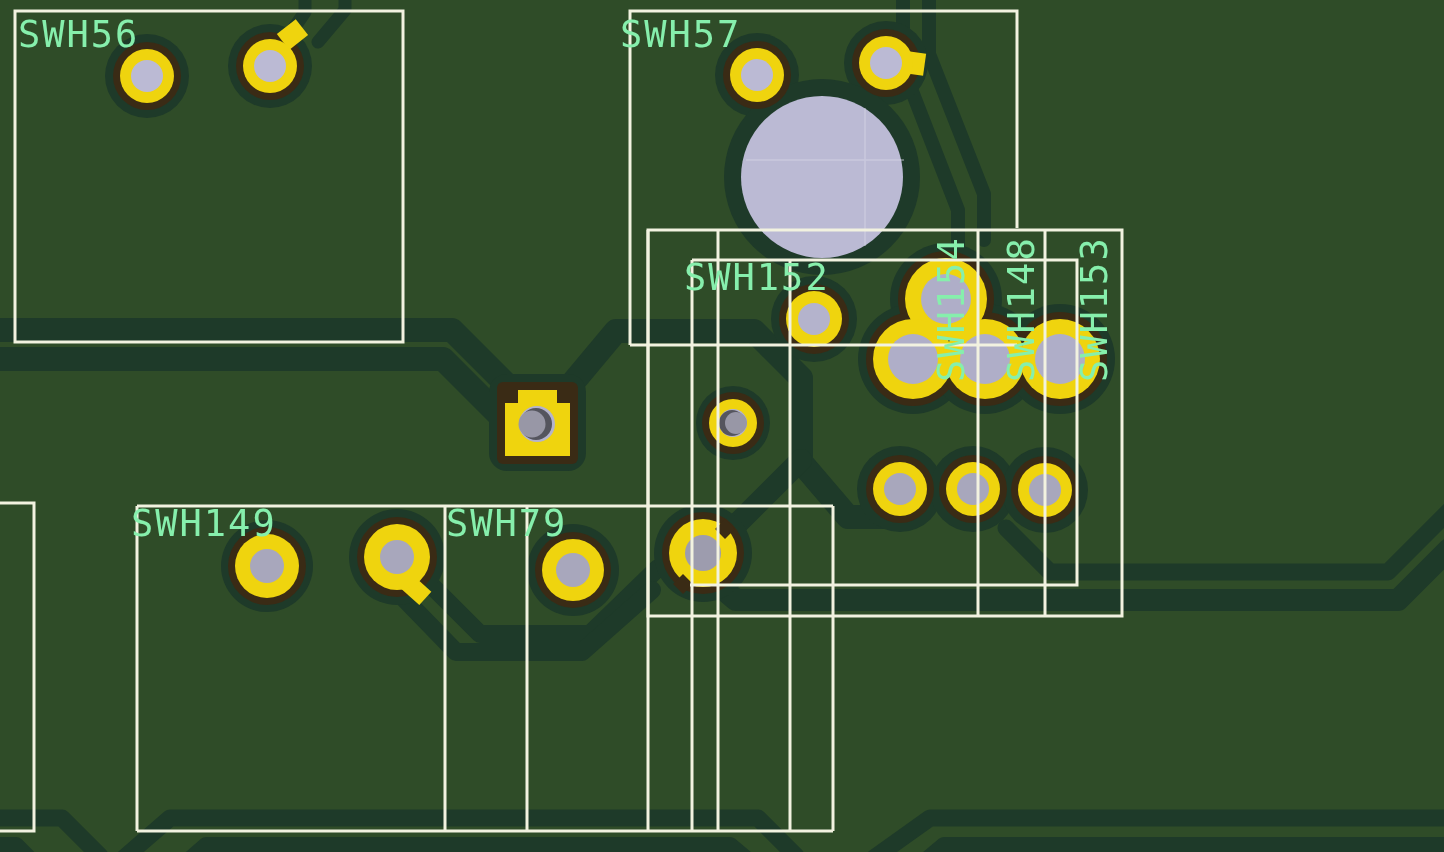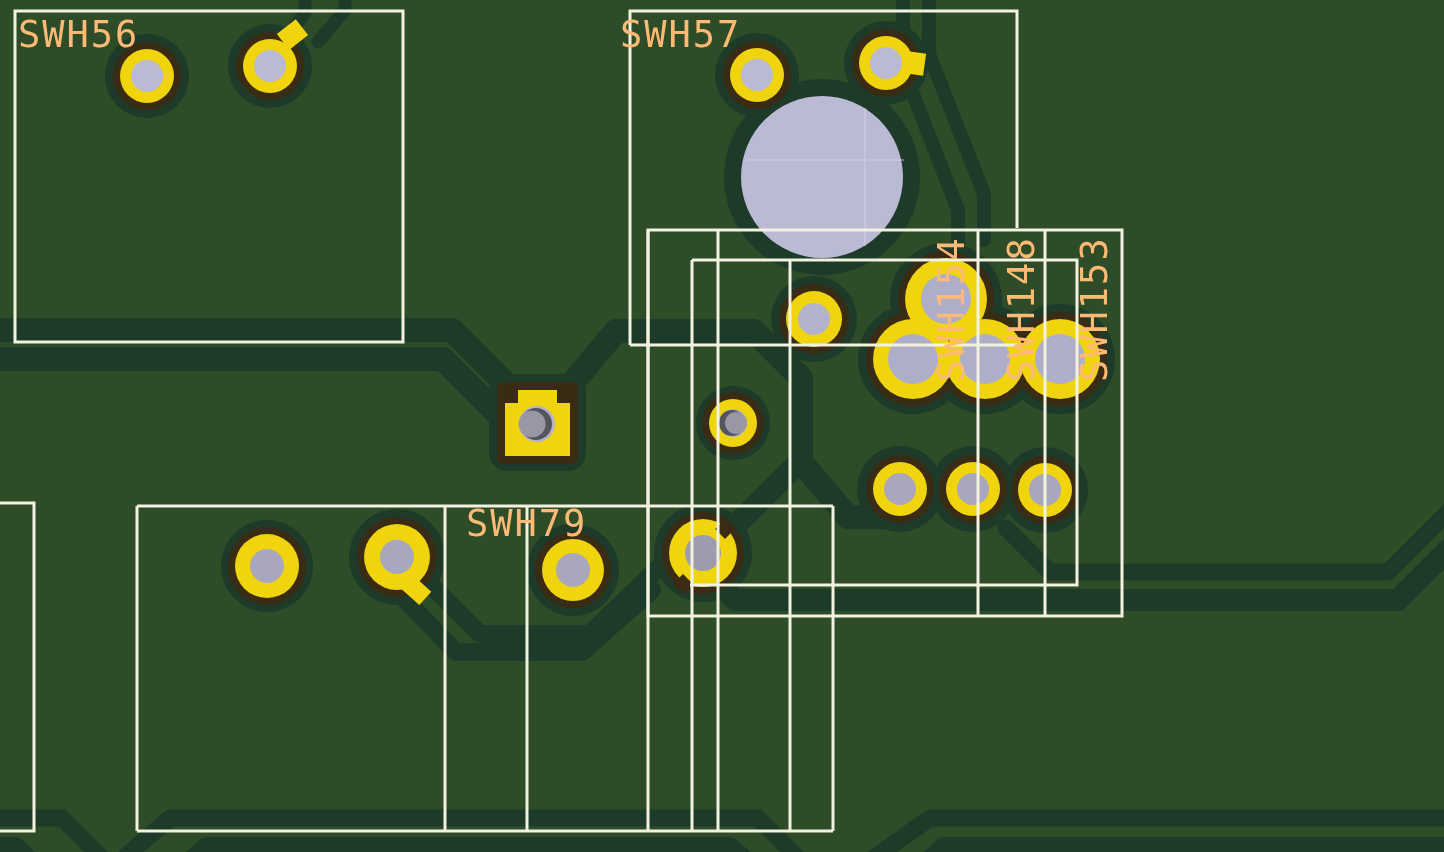--- a/index.html
+++ b/index.html
@@ -6,21 +6,21 @@
   .board{
     position:relative;
     width:1444px;height:852px;
     background:#2F4C28;
     overflow:hidden;
     font-family:"DejaVu Sans Mono","Liberation Mono",monospace;
   }
   .board svg{position:absolute;left:0;top:0;}
   .ref{
     position:absolute;
-    color:#fdba74;
+    color:#86efac;
     font-size:37px;
     line-height:40px;
     letter-spacing:2px;
     white-space:nowrap;
     user-select:none;
   }
   .ref.vert{width:0;height:0;}
   .ref.vert span{
     display:inline-block;
     transform:rotate(-90deg);
@@ -183,19 +183,21 @@
       <path d="M692 260 H1077 V585 H690"></path>
       <path d="M648 230 V830 M692 260 V830 M718 230 V830 M790 260 V830
                M978 230 V616 M1045 230 V616"></path>
       <path d="M137 506 H833 M137 506 V831 M445 506 V831 M527 506 V831 M833 506 V831 M137 831 H833"></path>
       <path d="M0 503 H34 V831 H0"></path>
     </g>
   </svg>
 
   <div class="ref" style="left:18px;top:15px">SWH56</div>
   <div class="ref" style="left:620px;top:15px">SWH57</div>
-  <div class="ref" style="left:466px;top:504px">SWH79</div>
+  <div class="ref" style="left:684px;top:258px">SWH152</div>
+  <div class="ref" style="left:131px;top:504px">SWH149</div>
+  <div class="ref" style="left:446px;top:504px">SWH79</div>
 
   <div class="ref vert" style="left:932px;top:382px"><span>SWH154</span></div>
   <div class="ref vert" style="left:1002px;top:382px"><span>SWH148</span></div>
   <div class="ref vert" style="left:1075px;top:382px"><span>SWH153</span></div>
 
 </div>
 
 </body></html>

